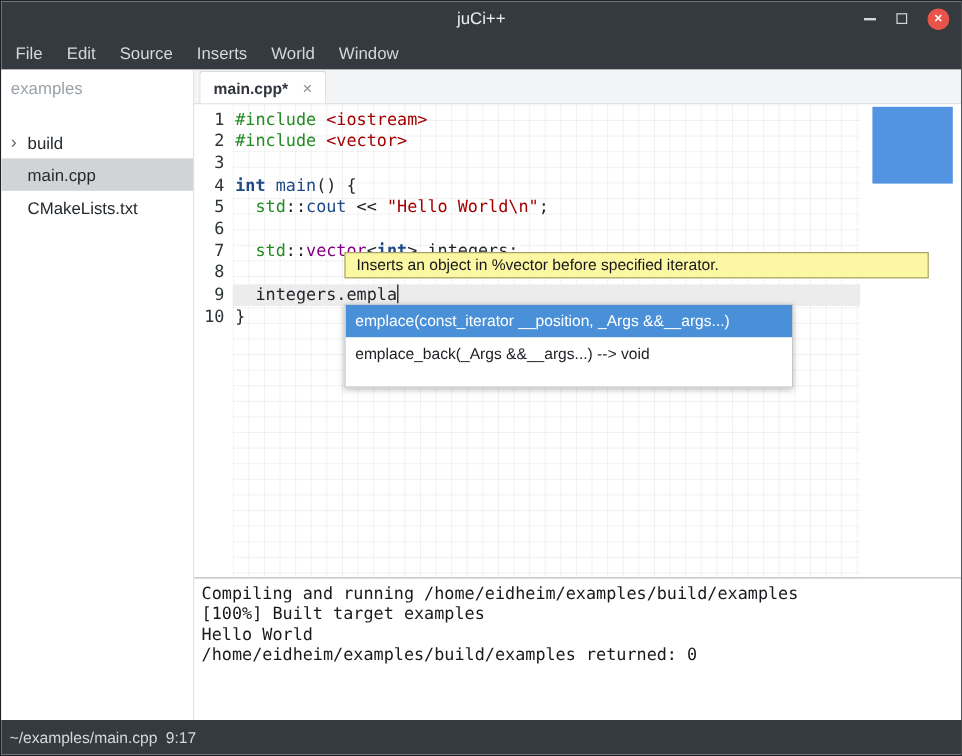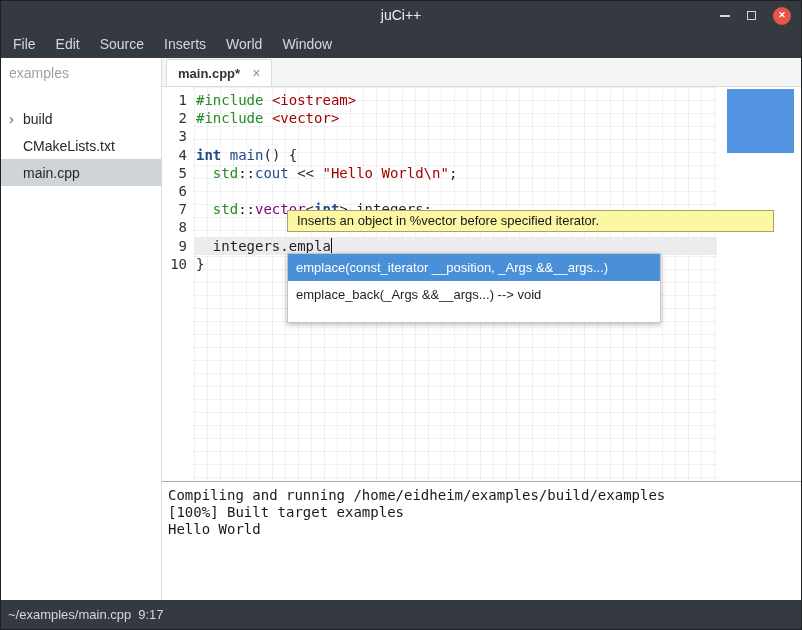--- a/index.html
+++ b/index.html
@@ -103,27 +103,27 @@
 
   <div class="content">
 
     <div class="sidebar">
       <div class="sidebar-header">examples</div>
       <div class="tree">
           <div class="tree-item">
             <span class="chev">›</span>
             <span class="tree-label">build</span>
           </div>
+          <div class="tree-item selected">
+            <span class="chev"></span>
+            <span class="tree-label">main.cpp</span>
+          </div>
           <div class="tree-item">
             <span class="chev"></span>
             <span class="tree-label">CMakeLists.txt</span>
-          </div>
-          <div class="tree-item selected">
-            <span class="chev"></span>
-            <span class="tree-label">main.cpp</span>
           </div>
         </div>
     </div>
 
     <div class="main">
 
       <div class="tabbar">
         <div class="tab">
           <span class="tab-label">main.cpp*</span>
           <span class="tab-close">×</span>
@@ -162,20 +162,21 @@
         <div class="popup">
             <div class="popup-item selected">emplace(const_iterator __position, _Args &amp;&amp;__args...)</div>
             <div class="popup-item">emplace_back(_Args &amp;&amp;__args...) --&gt; void</div>
           </div>
       </div>
 
       <div class="terminal">
           <div class="term-line">Compiling and running /home/eidheim/examples/build/examples</div>
           <div class="term-line">[100%] Built target examples</div>
           <div class="term-line">Hello World</div>
+          <div class="term-line">/home/eidheim/examples/build/examples returned: 0</div>
         </div>
 
     </div>
   </div>
 
   <div class="statusbar">
     <span>~/examples/main.cpp</span>
     <span>9:17</span>
   </div>
 

